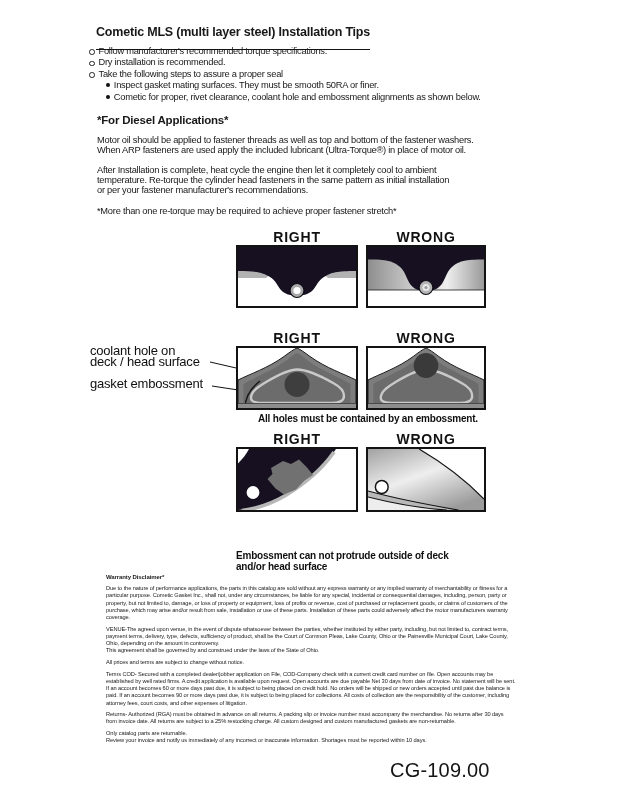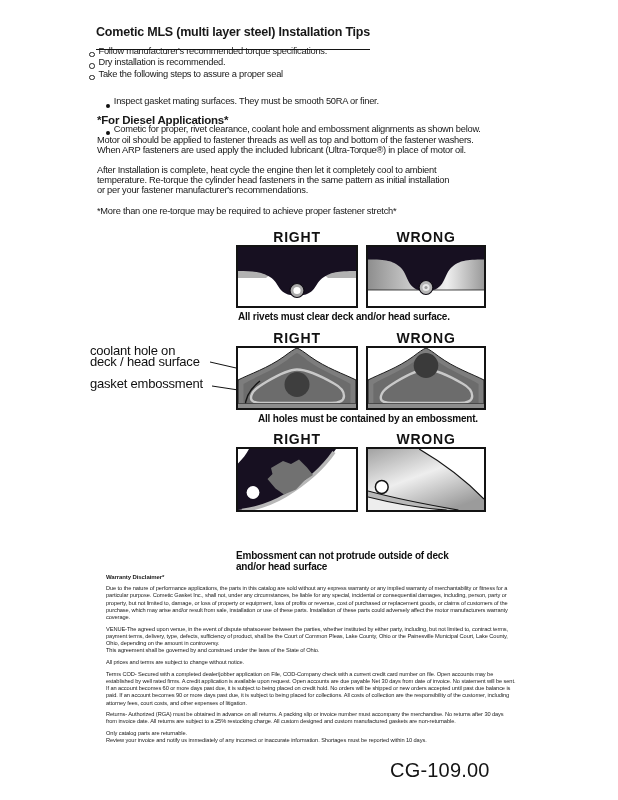--- a/index.html
+++ b/index.html
@@ -4,22 +4,22 @@
 <style>
   html,body{margin:0;padding:0;background:#fff;}
   .page{position:relative;width:618px;height:800px;background:#ffffff;overflow:hidden;
         font-family:"Liberation Sans", sans-serif;color:#181818;}
   .abs{position:absolute;}
 
   .doc-title{font-size:12.5px;font-weight:bold;letter-spacing:-0.2px;
              border-bottom:1.5px solid #141414;padding-bottom:10px;white-space:nowrap;}
 
   .tips{font-size:9.3px;letter-spacing:-0.25px;line-height:11.4px;}
-  .tip-row{display:flex;align-items:flex-end;}
-  .tip-row.sub{margin-left:17px;margin-top:16px;}
+  .tip-row{display:flex;align-items:flex-start;}
+  .tip-row.sub{margin-left:17px;}
   .circ{flex:0 0 auto;width:3.5px;height:3.5px;border:1px solid #222;border-radius:50%;
         margin:3.2px 4px 0 0;}
   .dot{flex:0 0 auto;width:3.8px;height:3.8px;background:#111;border-radius:50%;
        margin:3.2px 4px 0 0;}
 
   .diesel-head{font-size:11.5px;font-weight:bold;letter-spacing:-0.2px;}
   .para{font-size:9.3px;letter-spacing:-0.25px;line-height:10.2px;white-space:pre-line;}
 
   .rw-label{font-size:14px;font-weight:600;letter-spacing:0.8px;text-align:center;color:#111;}
   .panel{box-sizing:border-box;border:2px solid #131313;background:#fff;}
@@ -101,21 +101,20 @@
       <rect x="0" y="12" width="118" height="31" fill="url(#gw1)"></rect>
       <rect x="0" y="43" width="118" height="16" fill="#ffffff"></rect>
       <line x1="0" y1="43" x2="118" y2="43" stroke="#1a1a1a" stroke-width="0.8"></line>
       <path d="M0,0 H118 V12.5 C99,12.5 93,14 86,19.5 C76,27 80,44 59,44 C38,44 42,27 32,19.5 C25,14 19,12.5 0,12.5 Z" fill="#171021"></path>
       <circle cx="59" cy="40.5" r="7" fill="#b5b5b5" stroke="#0f0b14" stroke-width="1.2"></circle>
       <circle cx="59" cy="40.5" r="3.6" fill="#e8e8e8"></circle>
       <circle cx="59" cy="40.5" r="1.6" fill="#9a9a9a"></circle>
     </svg>
   </div>
 
-  <div class="abs caption" style="left:238px;top:311px;width:260px;">All rivets must clear deck and/or head surface.</div>
 
   <div class="abs rw-label" style="left:236px;top:330px;width:122px;">RIGHT</div>
   <div class="abs rw-label" style="left:366px;top:330px;width:120px;">WRONG</div>
 
   <div class="abs annot" style="left:90px;top:346px;width:120px;">coolant hole on
 deck / head surface</div>
   <div class="abs annot" style="left:90px;top:379px;width:122px;">gasket embossment</div>
 
   <svg class="abs" style="left:205px;top:355px;" width="100" height="45">
     <line x1="5" y1="7" x2="92" y2="27" stroke="#111" stroke-width="1"></line>

